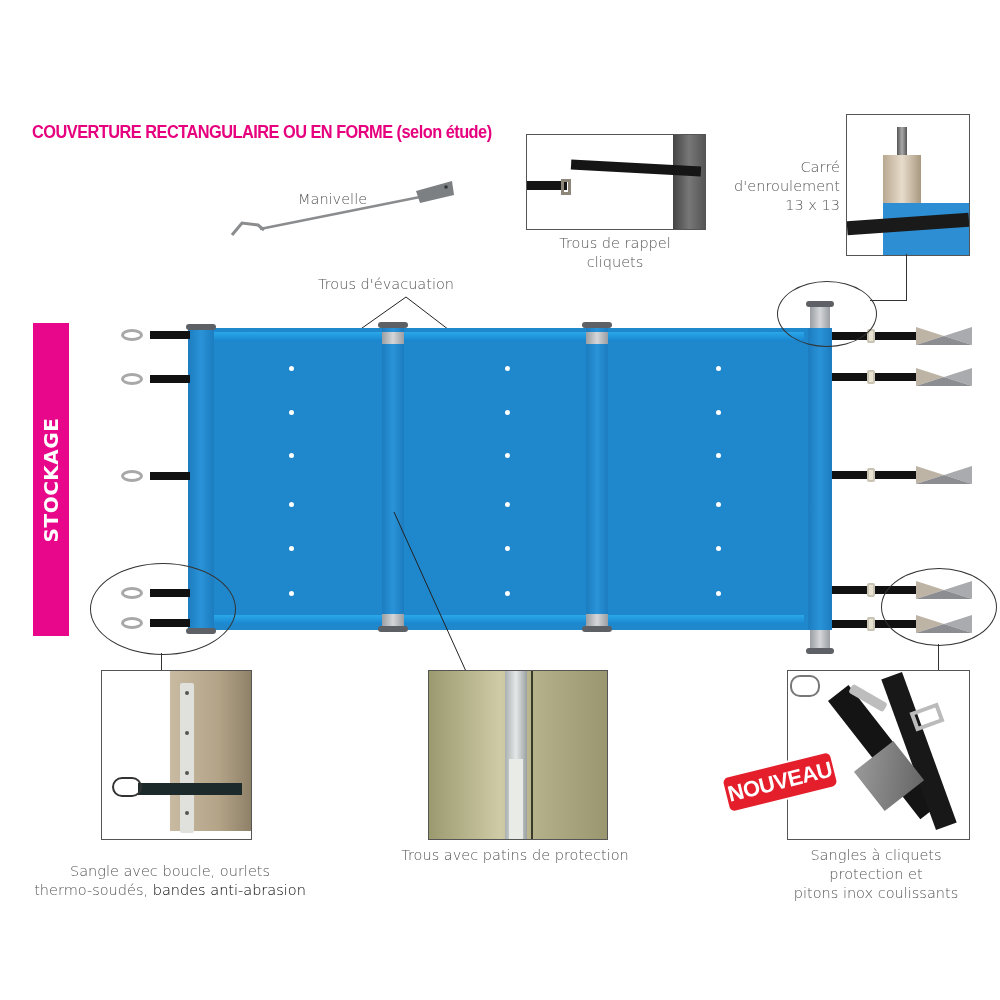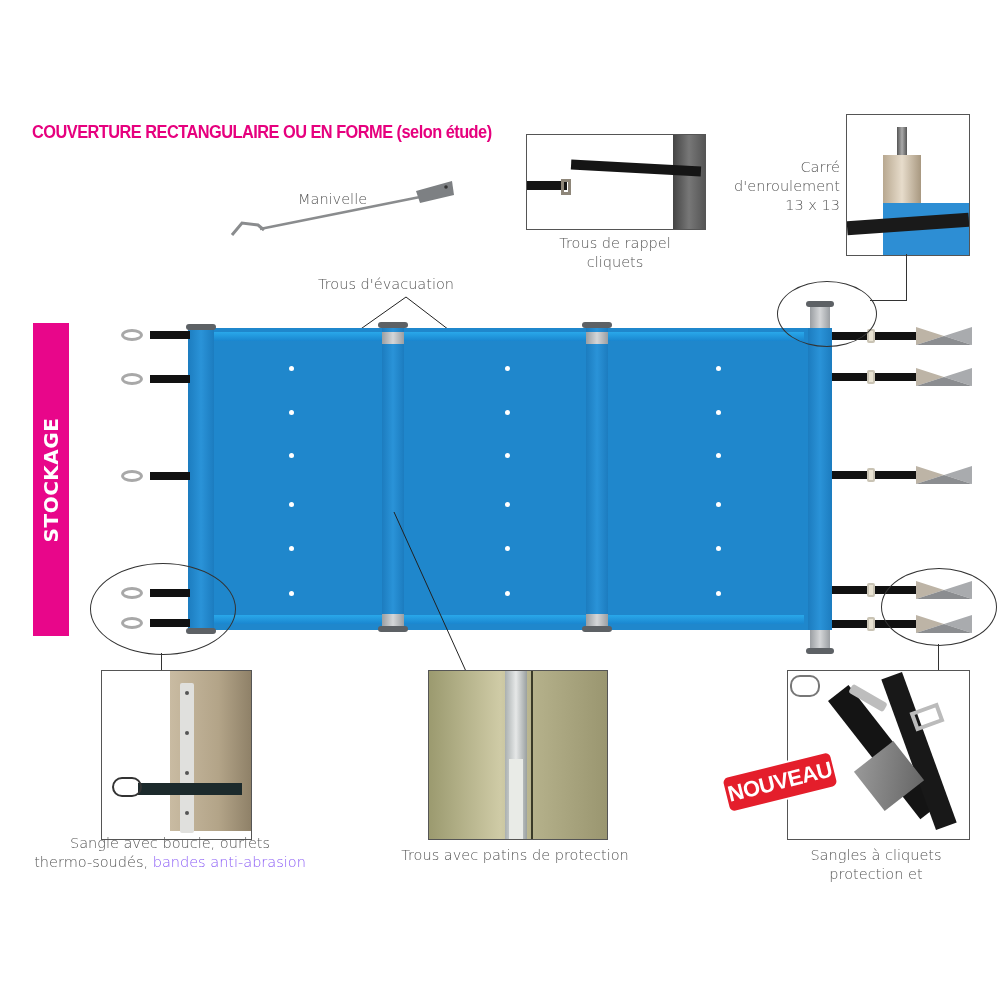--- a/index.html
+++ b/index.html
@@ -16,21 +16,21 @@
   .cap { position: absolute; background: #5d6165; border-radius: 3px; height: 6px; }
   .capgrey { position: absolute; background: linear-gradient(90deg,#9a9ea2,#d4d6d8 50%,#9a9ea2); }
   .hem { position: absolute; height: 9px; background: linear-gradient(180deg,#29a8ea,#1a86cf); }
   .strap { position: absolute; height: 8px; background: #111; }
   .ring { position: absolute; width: 22px; height: 12px; border: 3px solid #a8a8a8; border-radius: 50%; background: #fff; box-sizing: border-box; }
   .buckle { position: absolute; width: 8px; height: 14px; border: 2px solid #c9c3b4; background: #e8e2d2; box-sizing: border-box; border-radius: 2px; }
   .peg { position: absolute; width: 56px; height: 18px; }
   .ellipse { position: absolute; border: 1px solid #333; border-radius: 50%; }
   .line { position: absolute; background: #333; }
   .nouveau { left: 725px; top: 765px; width: 110px; height: 34px; background: #e41e2b; border-radius: 5px; transform: rotate(-14deg); color: #fff; font-family: "Liberation Sans", sans-serif; font-weight: bold; font-size: 22px; text-align: center; line-height: 34px; letter-spacing: -0.5px; box-shadow: 0 0 0 2px #fff; }
-  .pink { color: #8b5cf6; }
+  .pink { color: #000000; }
   .center { text-align: center; }
   .right { text-align: right; }
 </style>
 </head>
 <body>
 
 <div class="abs title">COUVERTURE RECTANGULAIRE OU EN FORME (selon étude)</div>
 
 <svg class="abs" style="left:228px;top:175px" width="300" height="70">
   <polyline points="4,60 14,48 30,50 36,55" fill="none" stroke="#8a8c8e" stroke-width="3"></polyline>
@@ -199,21 +199,21 @@
 <div class="abs photo" style="left:101px;top:670px;width:149px;height:168px">
   <div class="abs" style="left:68px;top:0;width:81px;height:160px;background:linear-gradient(90deg,#c9bba2,#b3a488 60%,#8f8168)"></div>
   <div class="abs" style="left:78px;top:12px;width:14px;height:150px;background:#e0e0dd;border-radius:2px"></div>
   <div class="abs" style="left:83px;top:20px;width:4px;height:4px;border-radius:50%;background:#555"></div>
   <div class="abs" style="left:83px;top:60px;width:4px;height:4px;border-radius:50%;background:#555"></div>
   <div class="abs" style="left:83px;top:100px;width:4px;height:4px;border-radius:50%;background:#555"></div>
   <div class="abs" style="left:83px;top:140px;width:4px;height:4px;border-radius:50%;background:#555"></div>
   <div class="abs" style="left:36px;top:112px;width:104px;height:12px;background:#1c2a2c"></div>
   <div class="abs" style="left:10px;top:106px;width:30px;height:20px;border:2px solid #333;border-radius:10px;box-sizing:border-box"></div>
 </div>
-<div class="abs lbl center" style="left:0;top:834px;width:340px">
+<div class="abs lbl center" style="left:0;top:862px;width:340px">
   <div>Sangle avec boucle, ourlets</div>
   <div><span>thermo-soudés, </span><span class="pink">bandes anti-abrasion</span></div>
 </div>
 
 <div class="abs photo" style="left:428px;top:670px;width:178px;height:168px;background:linear-gradient(90deg,#9b9a6f,#cfcba6 40%,#b4b08a 60%,#9a9670)">
   <div class="abs" style="left:76px;top:0;width:22px;height:168px;background:linear-gradient(90deg,#aab0b0,#e6e8e8 50%,#9aa0a0)"></div>
   <div class="abs" style="left:80px;top:88px;width:14px;height:80px;background:#e9ebe7"></div>
   <div class="abs" style="left:102px;top:0;width:2px;height:168px;background:#3a3a28"></div>
 </div>
 <div class="abs lbl center" style="left:370px;top:846px;width:290px">Trous avec patins de protection</div>
@@ -223,13 +223,14 @@
   <div class="abs" style="left:120px;top:0;width:22px;height:160px;background:#181818;transform:rotate(-20deg)"></div>
   <div class="abs" style="left:76px;top:80px;width:50px;height:50px;background:linear-gradient(135deg,#999,#666);transform:rotate(-38deg)"></div>
   <div class="abs" style="left:124px;top:36px;width:30px;height:20px;border:4px solid #bbb;box-sizing:border-box;transform:rotate(-20deg)"></div>
   <div class="abs" style="left:60px;top:22px;width:40px;height:10px;background:#bdbdbd;transform:rotate(30deg);border-radius:3px"></div>
   <div class="abs" style="left:2px;top:4px;width:30px;height:22px;border:2px solid #777;border-radius:10px;box-sizing:border-box"></div>
 </div>
 <div class="abs nouveau">NOUVEAU</div>
 <div class="abs lbl center" style="left:768px;top:846px;width:216px">
   <div>Sangles à cliquets</div>
   <div>protection et</div>
+  <div>pitons inox coulissants</div>
 </div>
 
 </body></html>

